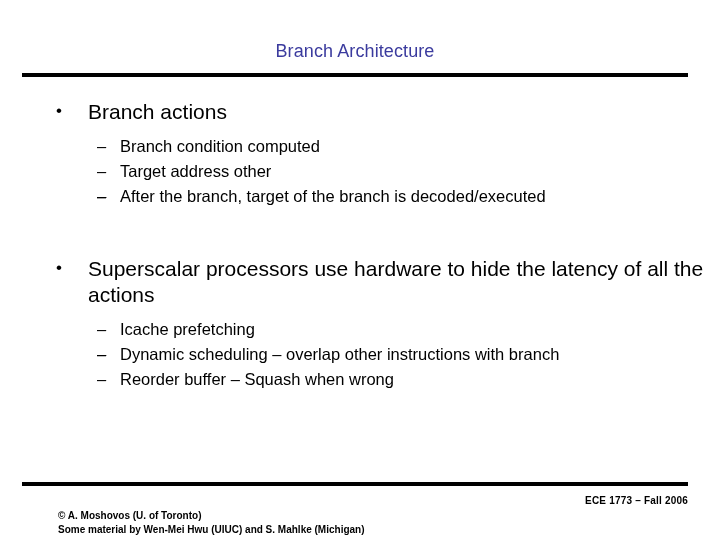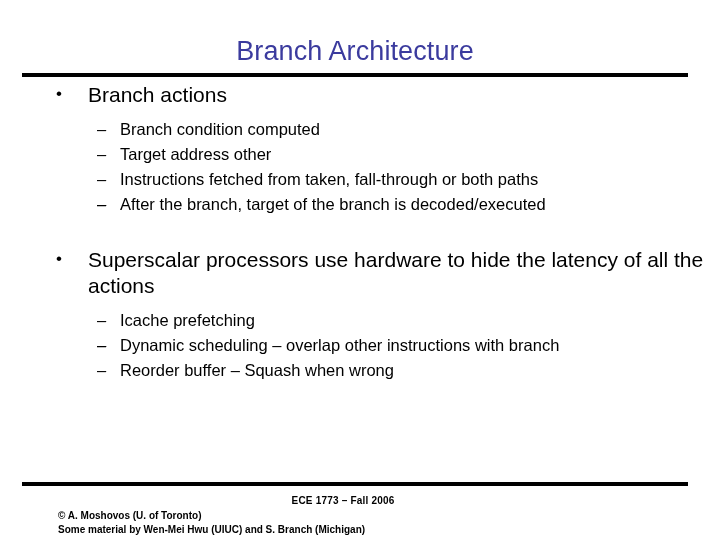--- a/index.html
+++ b/index.html
@@ -25,21 +25,21 @@
     height: 540px;
   }
 
   
   .slide-title {
     position: absolute;
     left: 22px;
     top: 36px;
     width: 666px;
     text-align: center;
-    font-size: 27px;
+    font-size: 18px;
     line-height: 31px;
     font-weight: normal;
     color: #3b3b9e;
     letter-spacing: 0.1px;
     white-space: nowrap;
   }
 
   
   .rule {
     position: absolute;
@@ -74,20 +74,21 @@
   }
   .lvl1 .marker {
     position: absolute;
     left: 56px;
     top: -1px;
     font-size: 17px;
     line-height: 26px;
   }
   .lvl1 .txt {
     display: block;
+    margin-top: 17px;
   }
 
   .lvl2 {
     position: relative;
     padding-left: 120px;
     font-size: 16.5px;
     line-height: 25px;
     color: #000000;
     margin: 0;
   }
@@ -98,24 +99,24 @@
     font-size: 16.5px;
     line-height: 25px;
   }
 
   .gap-after-group { height: 30px; }
   .gap-small { height: 9px; }
 
   
   .footer-center {
     position: absolute;
-    left: 10px;
+    left: 22px;
     top: 494px;
     width: 666px;
-    text-align: center;
+    text-align: right;
     font-size: 10px;
     line-height: 13px;
     font-weight: bold;
     color: #000000;
     letter-spacing: 0.2px;
   }
   .footer-left {
     position: absolute;
     left: 58px;
     top: 509px;
@@ -151,21 +152,20 @@
       <span class="txt">Branch condition computed</span>
     </div>
 
     <div class="lvl2">
       <span class="marker">–</span>
       <span class="txt">Target address other</span>
     </div>
 
     <div class="lvl2">
       <span class="marker">–</span>
-      <span class="txt">Instructions fetched from taken, fall-through or both paths</span>
     </div>
 
     <div class="lvl2">
       <span class="marker">–</span>
     </div>
 
     <div class="lvl2">
       <span class="marker">–</span>
       <span class="txt">After the branch, target of the branch is decoded/executed</span>
     </div>
@@ -199,16 +199,16 @@
     </div>
 
   </div>
 
   <div class="rule rule-bottom"></div>
 
   <div class="footer-center">ECE 1773 – Fall 2006</div>
 
   <div class="footer-left">
     <span class="line">© A. Moshovos (U. of Toronto)</span>
-    <span class="line">Some material by Wen-Mei Hwu (UIUC) and S. Branch (Michigan)</span>
+    <span class="line">Some material by Wen-Mei Hwu (UIUC) and S. Mahlke (Michigan)</span>
   </div>
 
 </div>
 
 </body></html>

